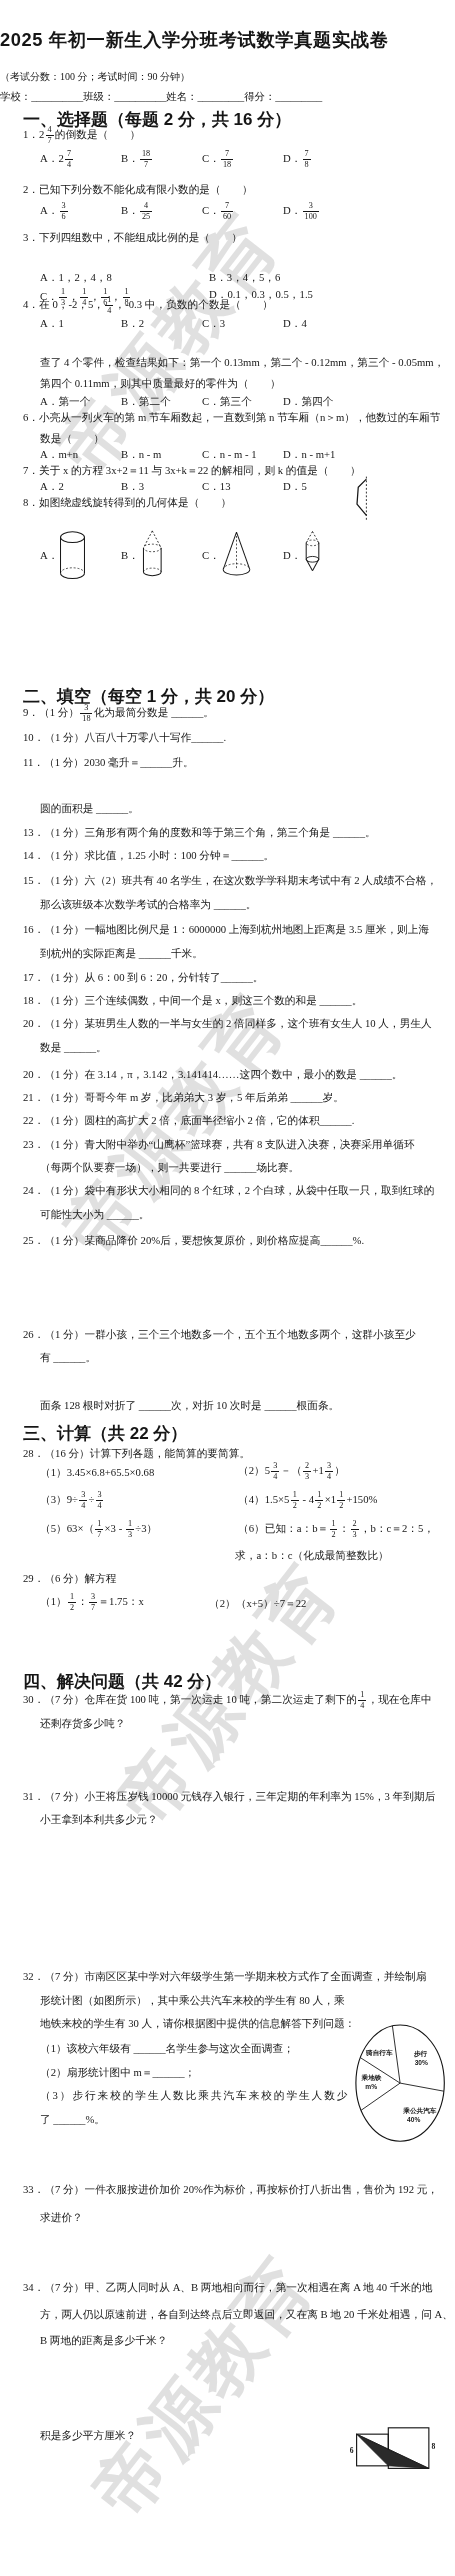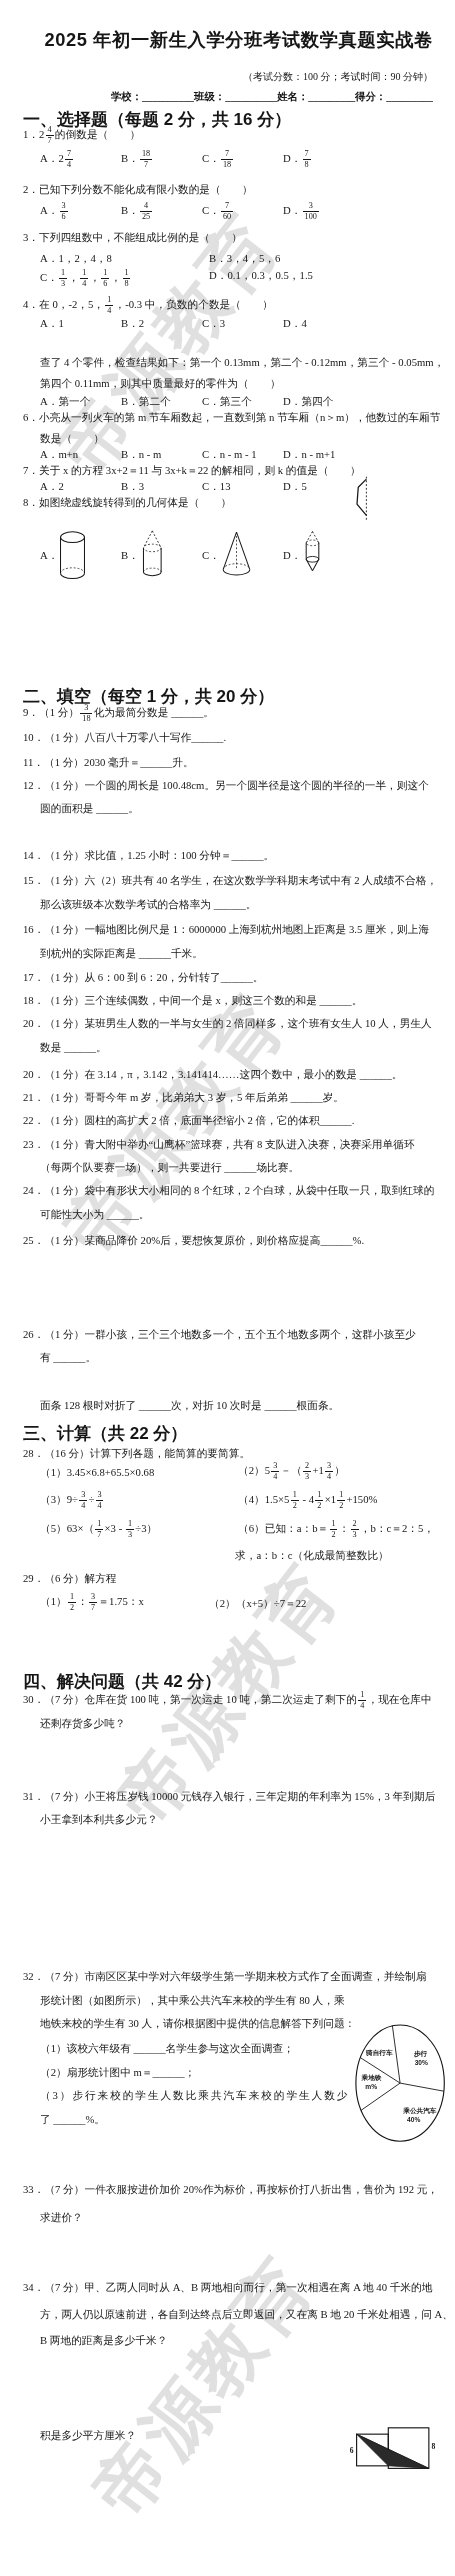--- a/index.html
+++ b/index.html
@@ -4,28 +4,28 @@
 <style>
   html,body { margin:0; padding:0; background:#ffffff; }
   .page {
     position:relative; width:455px; height:2576px; background:#ffffff;
     font-family:"Liberation Serif","DejaVu Serif",serif;
     color:#161616; font-size:10.7px; overflow:hidden;
   }
   .abs { position:absolute; white-space:pre; z-index:1; line-height:1.25; }
   .qx  { left:23px; }
   .cont{ left:40px; }
-  .center { left:0; width:433px; text-align:right; }
+  .center { left:0; width:433px; text-align:left; }
   .title { font-family:"Liberation Sans","DejaVu Sans",sans-serif; font-weight:900; font-size:18.3px; letter-spacing:0.6px; }
   .subtitle { font-size:10px; }
-  .school { font-size:10.4px;font-weight:bold; }
+  .school { font-size:10.4px; }
   .sec { font-family:"Liberation Sans","DejaVu Sans",sans-serif; font-weight:700; font-size:17px; left:23px; }
   .optrow { position:absolute; left:40px; display:flex; z-index:1; white-space:pre; }
   .optrow .o { flex:0 0 81px; }
-  .optrow.two .o { flex:0 0 169px; }
+  .optrow.two .o { flex:0 0 169px;margin-top:19px; }
   .frac { display:inline-block; text-align:center; vertical-align:middle; margin:0 1.3px; line-height:1.05; }
   .frac .fn { display:block; padding:0 1.9px 0.6px; border-bottom:0.6px solid #161616; font-size:8.2px; }
   .frac .fd { display:block; padding:0.6px 1.9px 0; font-size:8.2px; }
   .wm {
     position:absolute; z-index:0; white-space:nowrap;
     font-family:"Liberation Sans","DejaVu Sans",sans-serif;
     font-weight:700; font-size:71px; letter-spacing:5px;
     color:rgba(187,187,187,0.45);
     transform:rotate(-52deg); transform-origin:0 50%;
   }
@@ -163,22 +163,22 @@
         <line x1="28" y1="48" x2="18" y2="66" stroke="#161616" stroke-width="1.6"></line>
       </svg>
     </span>
   </div>
 
   <div class="abs sec" style="top:686px">二、填空（每空 1 分，共 20 分）</div>
 
   <div class="abs qx" style="top:704px">9．（1 分）<span class="frac"><span class="fn">3</span><span class="fd">18</span></span>化为最简分数是 ______。</div>
   <div class="abs qx" style="top:731px">10．（1 分）八百八十万零八十写作______.</div>
   <div class="abs qx" style="top:756px">11．（1 分）2030 毫升＝______升。</div>
-  <div class="abs qx" style="top:779px">12．（1 分）一个圆的周长是 100.48cm。另一个圆半径是这个圆的半径的一半，则这个</div>
   <div class="abs cont" style="top:802px">圆的面积是 ______。</div>
+  <div class="abs qx" style="top:826px">13．（1 分）三角形有两个角的度数和等于第三个角，第三个角是 ______。</div>
   <div class="abs qx" style="top:849px">14．（1 分）求比值，1.25 小时：100 分钟＝______。</div>
   <div class="abs qx" style="top:874px">15．（1 分）六（2）班共有 40 名学生，在这次数学学科期末考试中有 2 人成绩不合格，</div>
   <div class="abs cont" style="top:898px">那么该班级本次数学考试的合格率为 ______。</div>
   <div class="abs qx" style="top:923px">16．（1 分）一幅地图比例尺是 1：6000000 上海到杭州地图上距离是 3.5 厘米，则上海</div>
   <div class="abs cont" style="top:947px">到杭州的实际距离是 ______千米。</div>
   <div class="abs qx" style="top:971px">17．（1 分）从 6：00 到 6：20，分针转了______。</div>
   <div class="abs qx" style="top:994px">18．（1 分）三个连续偶数，中间一个是 x，则这三个数的和是 ______。</div>
   <div class="abs qx" style="top:1017px">20．（1 分）某班男生人数的一半与女生的 2 倍同样多，这个班有女生人 10 人，男生人</div>
   <div class="abs cont" style="top:1041px">数是 ______。</div>
   <div class="abs qx" style="top:1068px">20．（1 分）在 3.14，π，3.142，3.141414……这四个数中，最小的数是 ______。</div>

